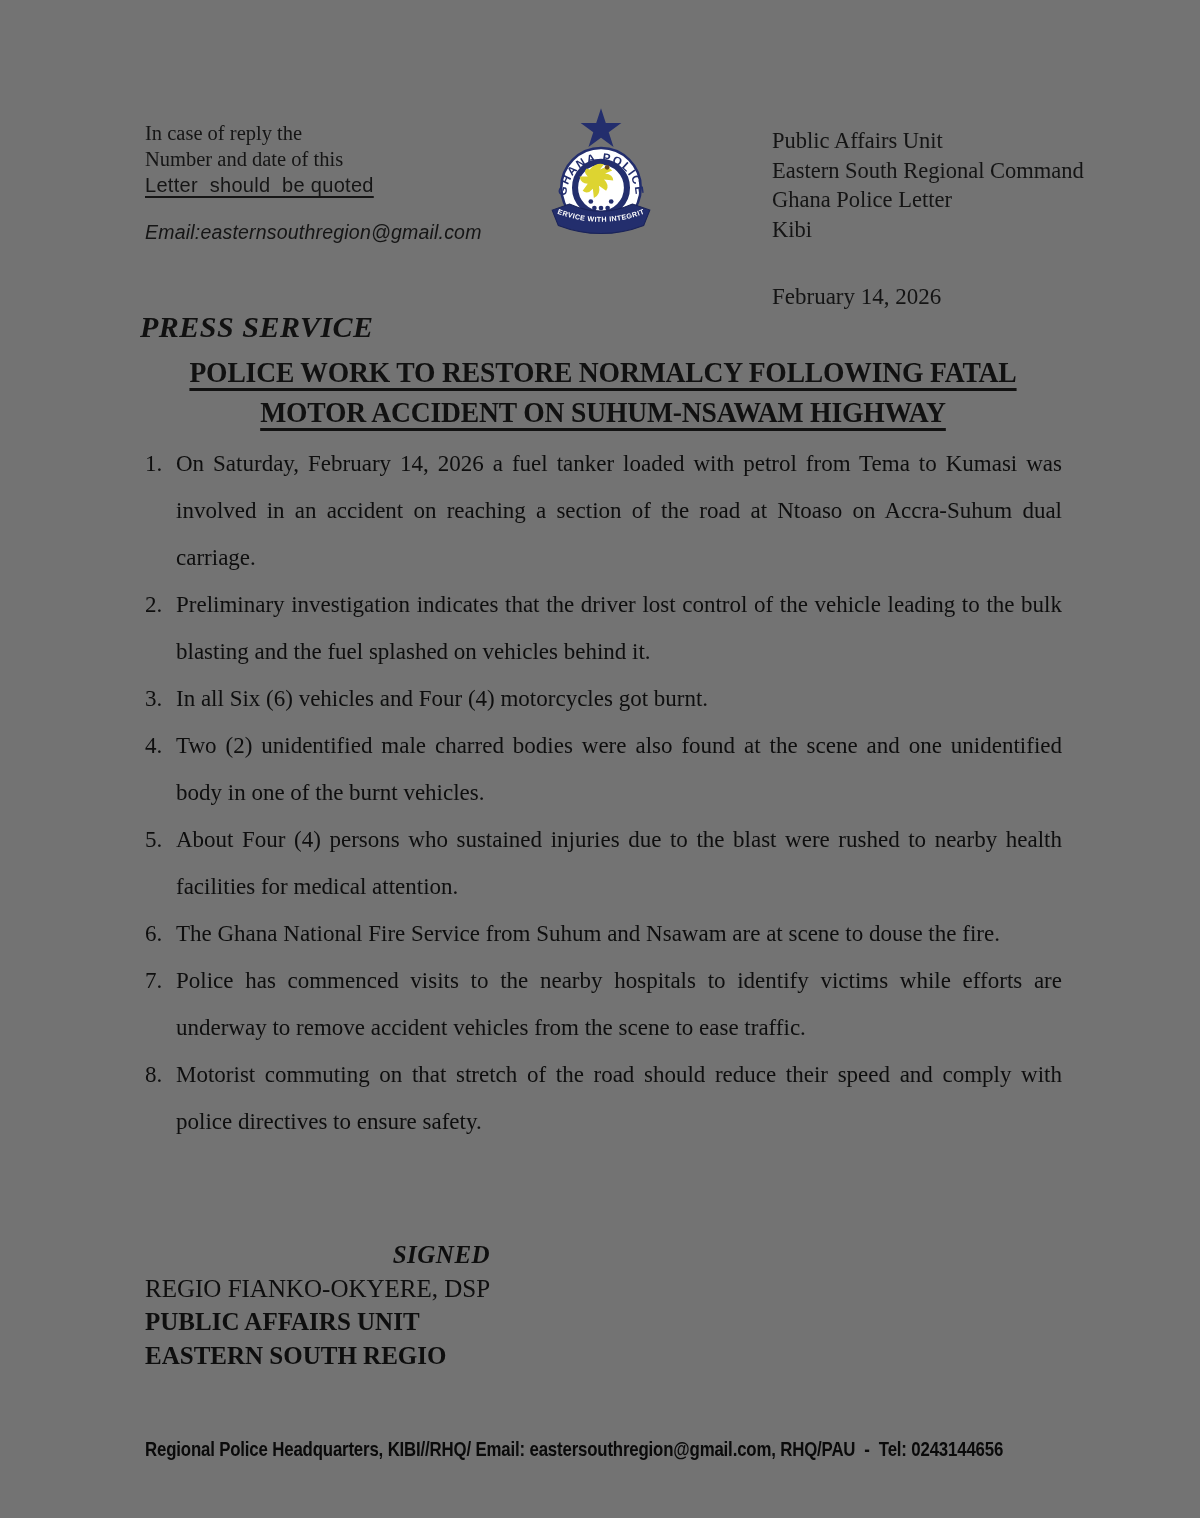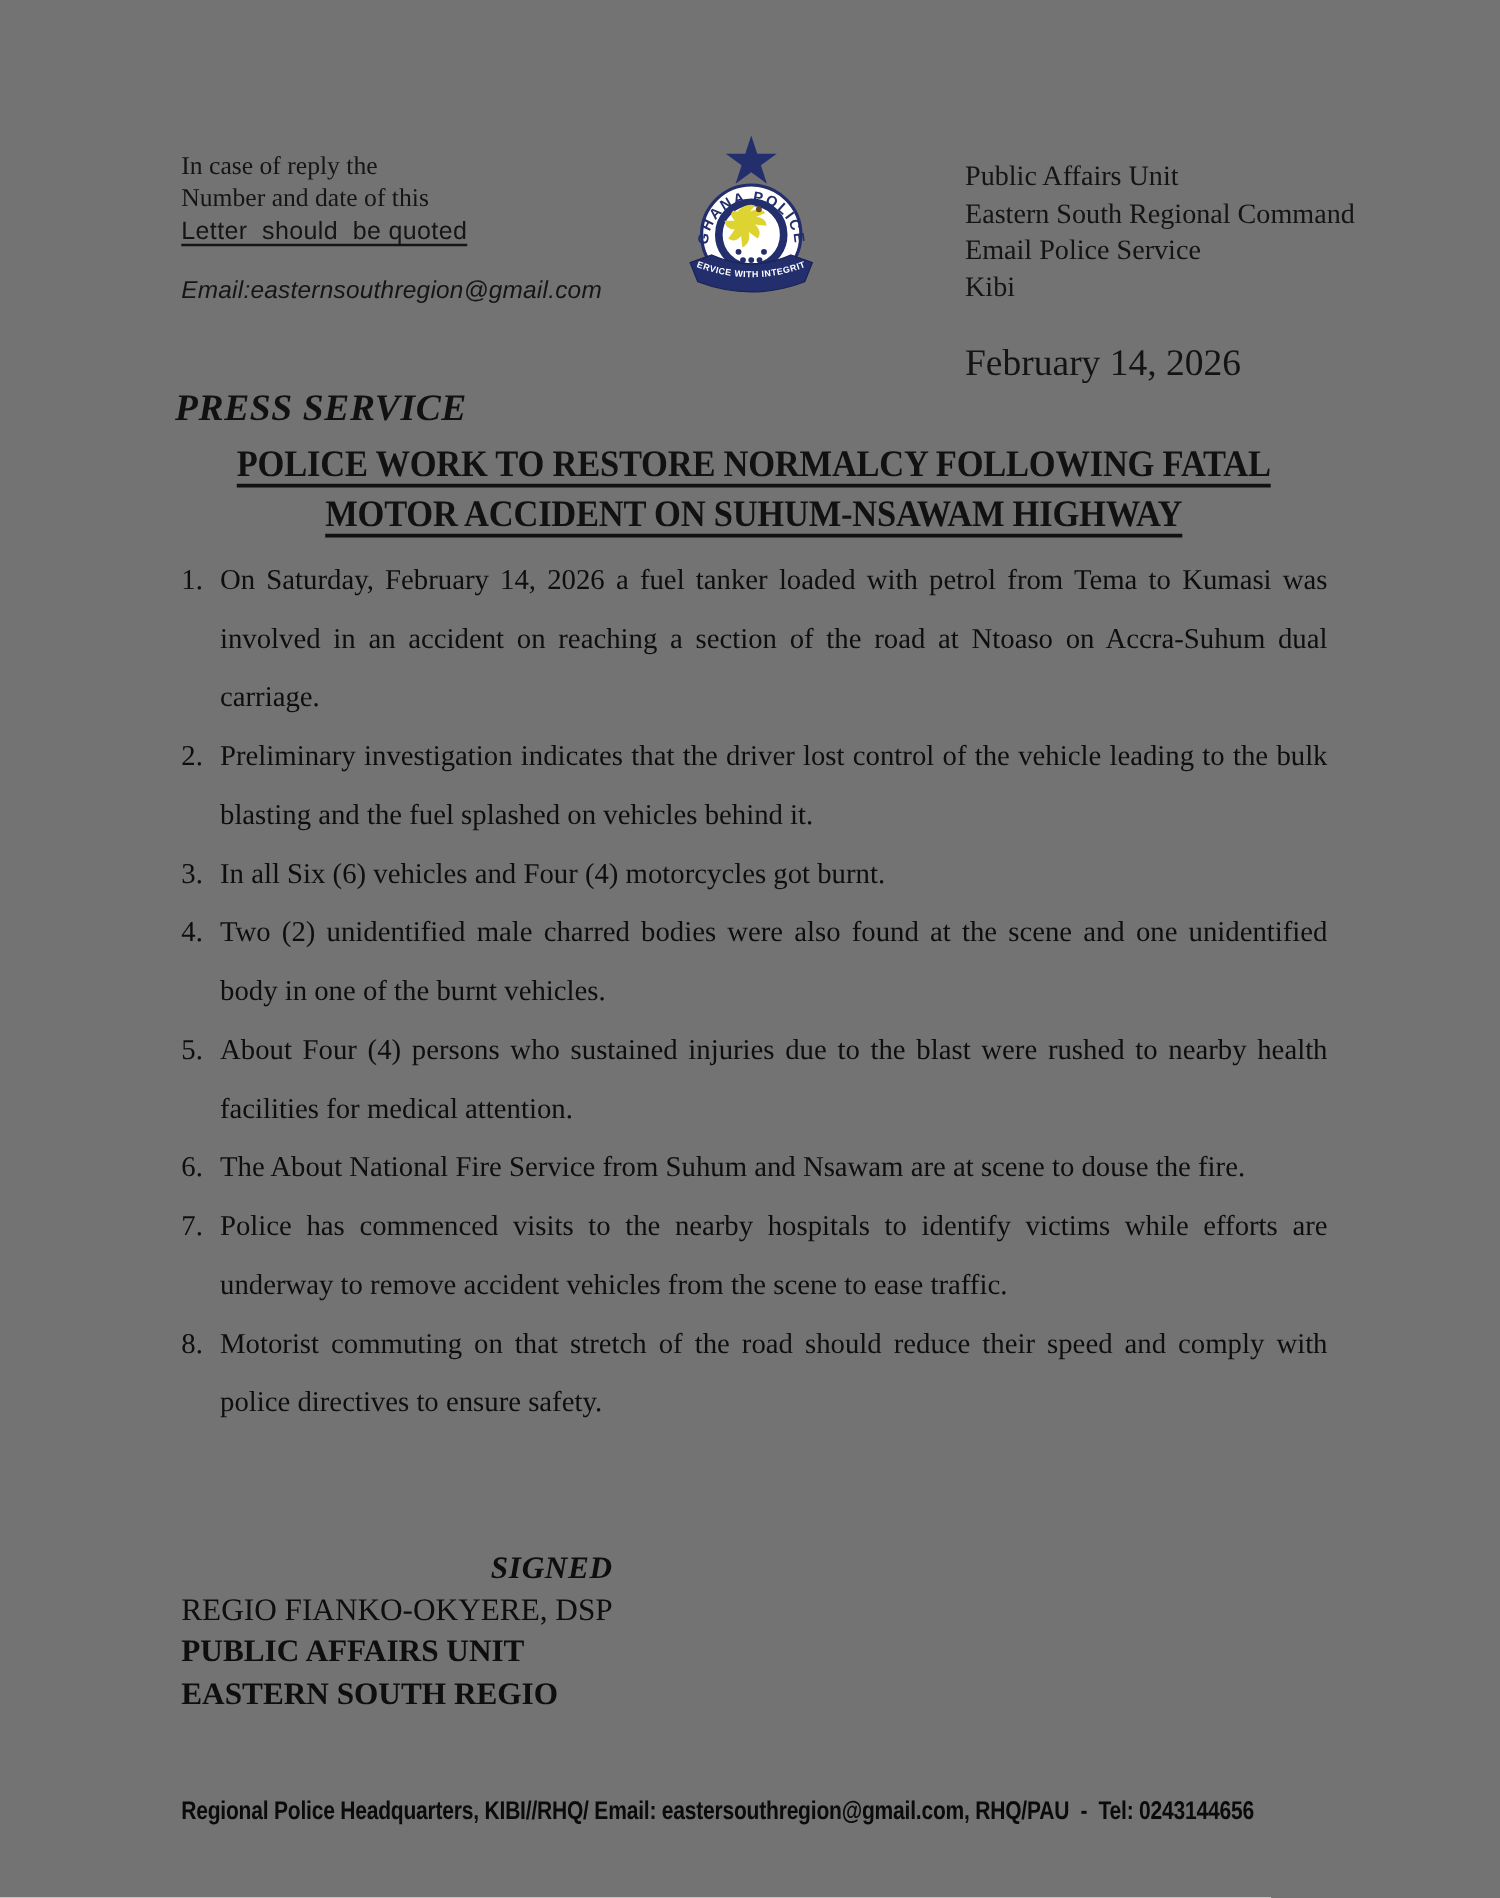--- a/index.html
+++ b/index.html
@@ -24,21 +24,21 @@
   }
   .hdr-left .ref{font-style:italic;font-size:20px;margin-top:3px;white-space:pre;}
   .hdr-left .ref .lbl{font-family:"Liberation Sans", sans-serif;}
   .hdr-left .ref .val{font-family:"Liberation Serif", serif;font-weight:bold;}
   .hdr-left .email{
     font-family:"Liberation Sans", sans-serif;
     font-style:italic;font-size:19.5px;margin-top:21px;letter-spacing:.2px;
   }
   .logo{position:absolute;left:545px;top:106px;width:112px;height:138px;}
   .hdr-right{position:absolute;left:772px;top:126px;font-size:22.5px;line-height:29.5px;color:#141414;}
-  .hdr-date{position:absolute;left:772px;top:274px;font-size:30px;color:#141414;}
+  .hdr-date{position:absolute;left:772px;top:284px;font-size:23px;color:#141414;}
 
   
   .press-title{
     position:absolute;left:140px;top:310px;
     font-size:30px;font-weight:bold;font-style:italic;letter-spacing:.5px;
   }
   .headline{position:absolute;left:145px;top:352px;width:916px;text-align:center;}
   .headline .hl-line{
     font-weight:bold;font-size:30px;line-height:40px;
     transform:scaleX(.92);transform-origin:50% 50%;
@@ -109,21 +109,21 @@
     </g>
     <path fill="#232e6d" stroke="#1a2358" stroke-width="1" d="M7,102 L24,96 Q55,110 86,96 L103,102 L97,117 Q55,133 13,117 Z"></path>
     <text font-family="Liberation Sans, sans-serif" font-size="7" font-weight="bold" fill="#ffffff" letter-spacing=".4">
       <textPath href="#arcBanner" startOffset="50%" text-anchor="middle">SERVICE WITH INTEGRITY</textPath>
     </text>
   </svg>
 
   <div class="hdr-right">
     <div>Public Affairs Unit</div>
     <div>Eastern South Regional Command</div>
-    <div>Email Police Service</div>
+    <div>Ghana Police Letter</div>
     <div>Kibi</div>
   </div>
   <div class="hdr-date">February 14, 2026</div>
 
   <div class="press-title">PRESS SERVICE</div>
   <div class="headline">
     <div class="hl-line">POLICE WORK TO RESTORE NORMALCY FOLLOWING FATAL</div>
     <div class="hl-line">MOTOR ACCIDENT ON SUHUM-NSAWAM HIGHWAY</div>
   </div>
 
@@ -143,21 +143,21 @@
     <div class="item">
       <span class="num">4.</span>
       <span>Two (2) unidentified male charred bodies were also found at the scene and one unidentified body in one of the burnt vehicles.</span>
     </div>
     <div class="item">
       <span class="num">5.</span>
       <span>About Four (4) persons who sustained injuries due to the blast were rushed to nearby health facilities for medical attention.</span>
     </div>
     <div class="item">
       <span class="num">6.</span>
-      <span>The About National Fire Service from Suhum and Nsawam are at scene to douse the fire.</span>
+      <span>The Ghana National Fire Service from Suhum and Nsawam are at scene to douse the fire.</span>
     </div>
     <div class="item">
       <span class="num">7.</span>
       <span>Police has commenced visits to the nearby hospitals to identify victims while efforts are underway to remove accident vehicles from the scene to ease traffic.</span>
     </div>
     <div class="item">
       <span class="num">8.</span>
       <span>Motorist commuting on that stretch of the road should reduce their speed and comply with police directives to ensure safety.</span>
     </div>
   </div>

